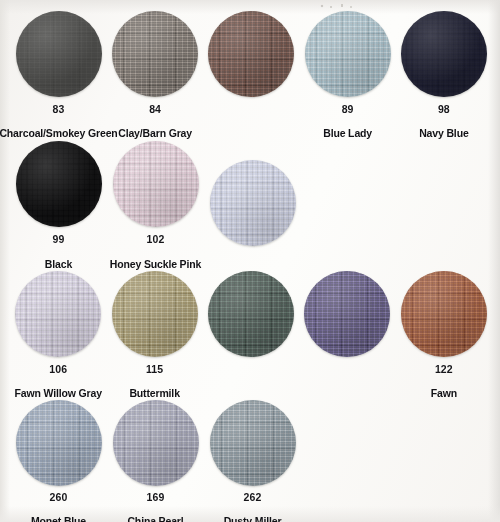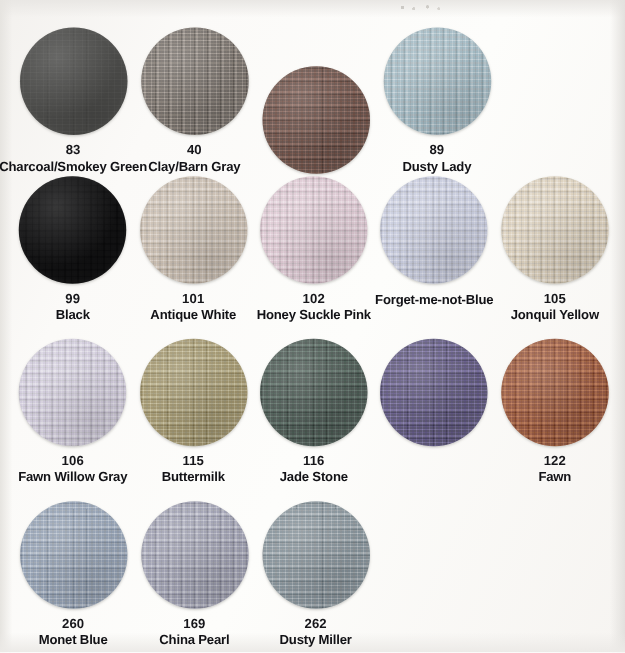--- a/index.html
+++ b/index.html
@@ -72,22 +72,22 @@
     position: relative;
     padding: 10px 8px 0 8px;
     box-sizing: border-box;
   }
 
   .swatch-row {
     display: flex;
     justify-content: flex-start;
     height: 130px;
   }
-  .swatch-row.row-0 { padding-left: 2px; align-items: flex-end; }
-  .swatch-row.row-1 { padding-left: 2px; }
+  .swatch-row.row-0 { padding-left: 2px; }
+  .swatch-row.row-1 { padding-left: 2px; align-items: center; }
   .swatch-row.row-2 { padding-left: 2px; }
   .swatch-row.row-3 { padding-left: 2px; height: 126px; }
 
   .swatch-cell {
     width: 97px;
     display: flex;
     flex-direction: column;
     align-items: center;
   }
 
@@ -160,21 +160,21 @@
     color: #16161a;
     font-weight: 700;
     letter-spacing: .1px;
   }
   .swatch-name {
     font-size: 10.5px;
     color: #121216;
     font-weight: 700;
     letter-spacing: -.15px;
     white-space: nowrap;
-    margin-top: 1px;
+    margin-top: 12px;
   }
 </style>
 </head>
 <body>
 
 <div id="chart-sheet">
 
   <div id="paper-top-shadow"></div>
   <div id="paper-left-shadow"></div>
   <div id="paper-right-shadow"></div>
@@ -198,21 +198,21 @@
         </div>
         <div class="swatch-cell">
           <div class="swatch-disc-wrap">
             <div class="swatch-disc" style="background: rgb(125, 117, 110);">
               <div class="weave"></div>
               <div class="weave-coarse"></div>
               <div class="shade"></div>
             </div>
           </div>
           <div class="swatch-caption">
-            <div class="swatch-code">40</div>
+            <div class="swatch-code">84</div>
             <div class="swatch-name">Clay/Barn Gray</div>
           </div>
         </div>
         <div class="swatch-cell">
           <div class="swatch-disc-wrap">
             <div class="swatch-disc" style="background: rgb(107, 76, 66);">
               <div class="weave"></div>
               <div class="weave-coarse"></div>
               <div class="shade"></div>
             </div>
@@ -221,87 +221,73 @@
         <div class="swatch-cell">
           <div class="swatch-disc-wrap">
             <div class="swatch-disc" style="background: rgb(168, 190, 199);">
               <div class="weave"></div>
               <div class="weave-coarse"></div>
               <div class="shade"></div>
             </div>
           </div>
           <div class="swatch-caption">
             <div class="swatch-code">89</div>
-            <div class="swatch-name">Dusty Lady</div>
+            <div class="swatch-name">Blue Lady</div>
+          </div>
+        </div>
+        <div class="swatch-cell">
+          <div class="swatch-disc-wrap">
+            <div class="swatch-disc solid" style="background: rgb(25, 26, 44);">
+              <div class="weave"></div>
+              <div class="weave-coarse"></div>
+              <div class="shade"></div>
+            </div>
+          </div>
+          <div class="swatch-caption">
+            <div class="swatch-code">98</div>
+            <div class="swatch-name">Navy Blue</div>
           </div>
         </div>
       </div>
       <div class="swatch-row row-1">
         <div class="swatch-cell">
           <div class="swatch-disc-wrap">
             <div class="swatch-disc solid" style="background: rgb(11, 11, 12);">
               <div class="weave"></div>
               <div class="weave-coarse"></div>
               <div class="shade"></div>
             </div>
           </div>
           <div class="swatch-caption">
             <div class="swatch-code">99</div>
             <div class="swatch-name">Black</div>
           </div>
         </div>
         <div class="swatch-cell">
           <div class="swatch-disc-wrap">
-            <div class="swatch-disc" style="background: rgb(207, 195, 182);">
-              <div class="weave"></div>
-              <div class="weave-coarse"></div>
-              <div class="shade"></div>
-            </div>
-          </div>
-          <div class="swatch-caption">
-            <div class="swatch-code">101</div>
-            <div class="swatch-name">Antique White</div>
-          </div>
-        </div>
-        <div class="swatch-cell">
-          <div class="swatch-disc-wrap">
             <div class="swatch-disc" style="background: rgb(225, 205, 215);">
               <div class="weave"></div>
               <div class="weave-coarse"></div>
               <div class="shade"></div>
             </div>
           </div>
           <div class="swatch-caption">
             <div class="swatch-code">102</div>
             <div class="swatch-name">Honey Suckle Pink</div>
           </div>
         </div>
         <div class="swatch-cell">
           <div class="swatch-disc-wrap">
             <div class="swatch-disc" style="background: rgb(204, 208, 225);">
               <div class="weave"></div>
               <div class="weave-coarse"></div>
               <div class="shade"></div>
             </div>
           </div>
           <div class="swatch-caption">
-            <div class="swatch-name">Forget-me-not-Blue</div>
-          </div>
-        </div>
-        <div class="swatch-cell">
-          <div class="swatch-disc-wrap">
-            <div class="swatch-disc" style="background: rgb(222, 211, 192);">
-              <div class="weave"></div>
-              <div class="weave-coarse"></div>
-              <div class="shade"></div>
-            </div>
-          </div>
-          <div class="swatch-caption">
-            <div class="swatch-code">105</div>
-            <div class="swatch-name">Jonquil Yellow</div>
           </div>
         </div>
       </div>
       <div class="swatch-row row-2">
         <div class="swatch-cell">
           <div class="swatch-disc-wrap">
             <div class="swatch-disc" style="background: rgb(212, 207, 222);">
               <div class="weave"></div>
               <div class="weave-coarse"></div>
               <div class="shade"></div>
@@ -326,24 +312,20 @@
           </div>
         </div>
         <div class="swatch-cell">
           <div class="swatch-disc-wrap">
             <div class="swatch-disc" style="background: rgb(70, 86, 79);">
               <div class="weave"></div>
               <div class="weave-coarse"></div>
               <div class="shade"></div>
             </div>
           </div>
-          <div class="swatch-caption">
-            <div class="swatch-code">116</div>
-            <div class="swatch-name">Jade Stone</div>
-          </div>
         </div>
         <div class="swatch-cell">
           <div class="swatch-disc-wrap">
             <div class="swatch-disc" style="background: rgb(93, 85, 128);">
               <div class="weave"></div>
               <div class="weave-coarse"></div>
               <div class="shade"></div>
             </div>
           </div>
         </div>

